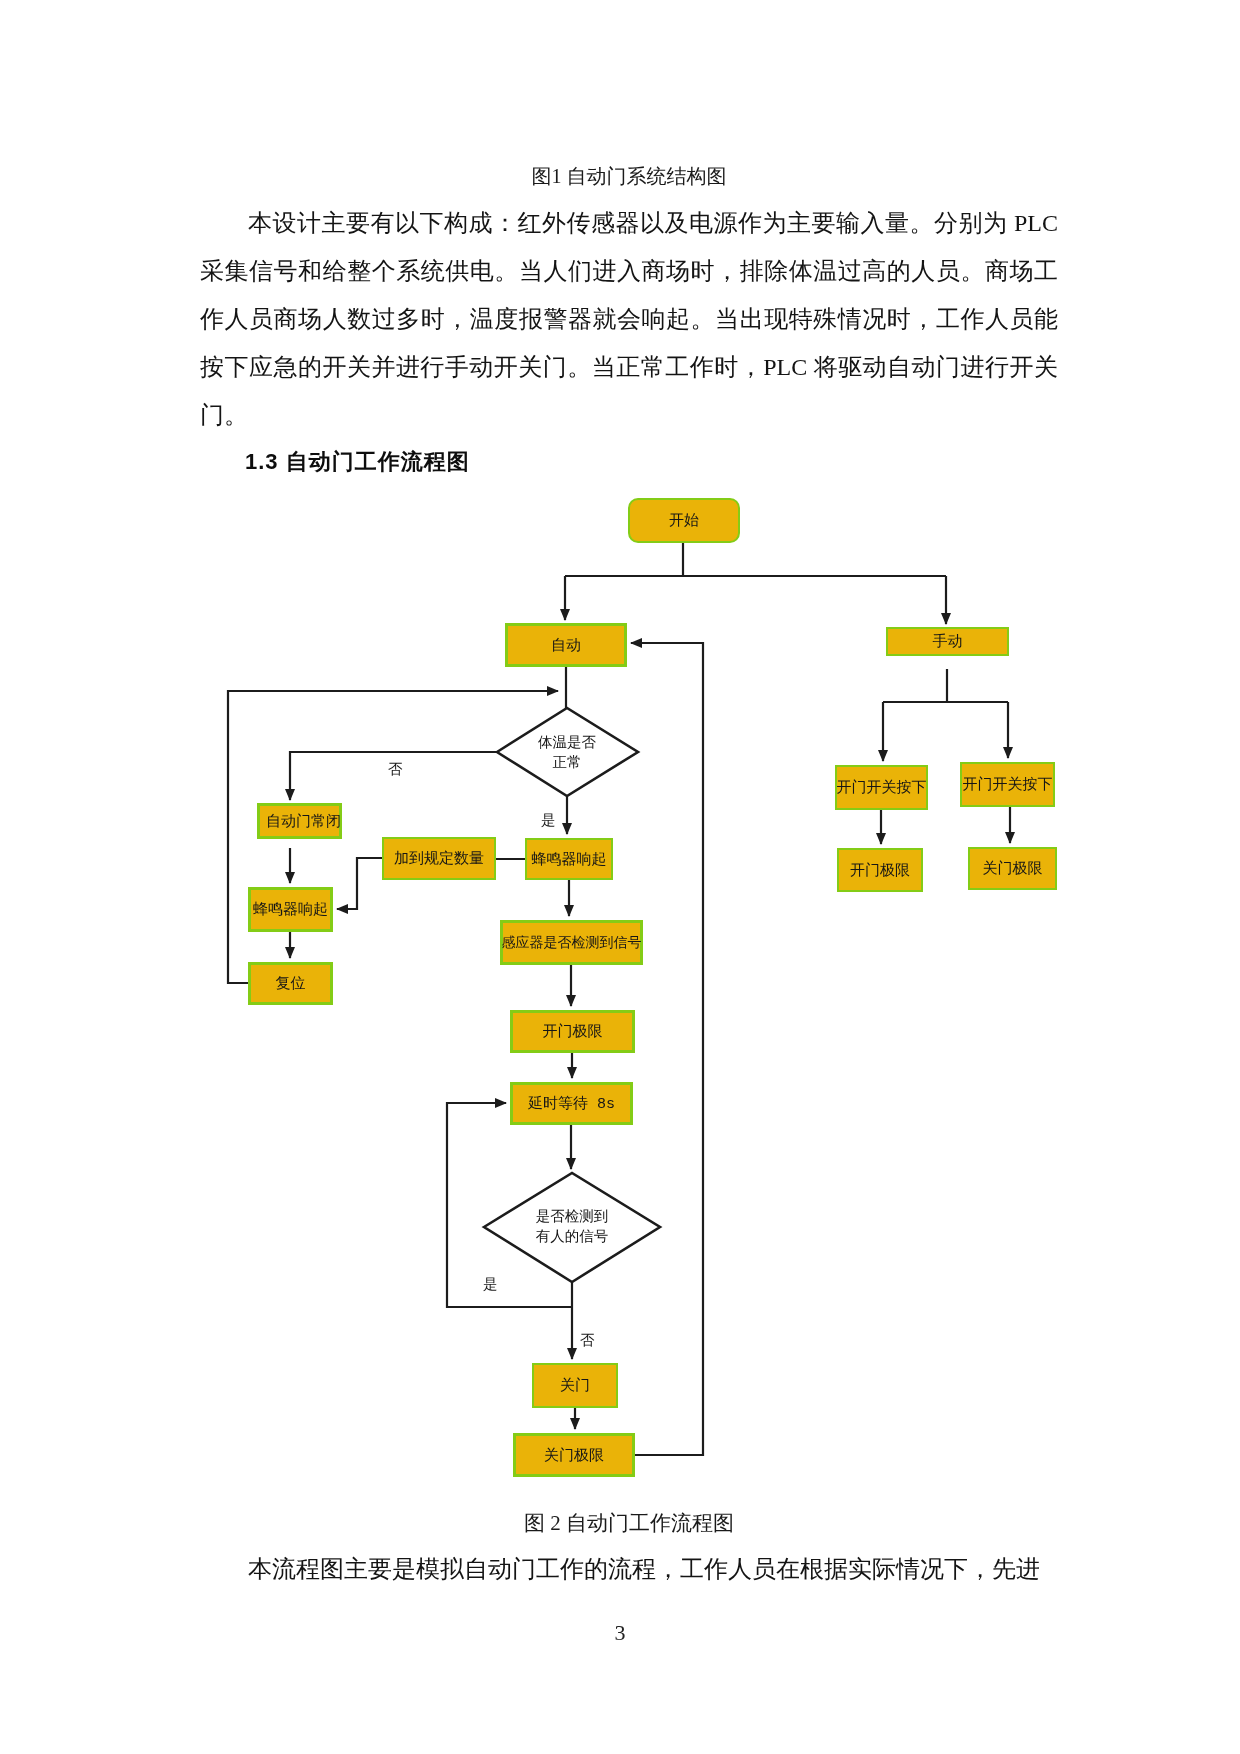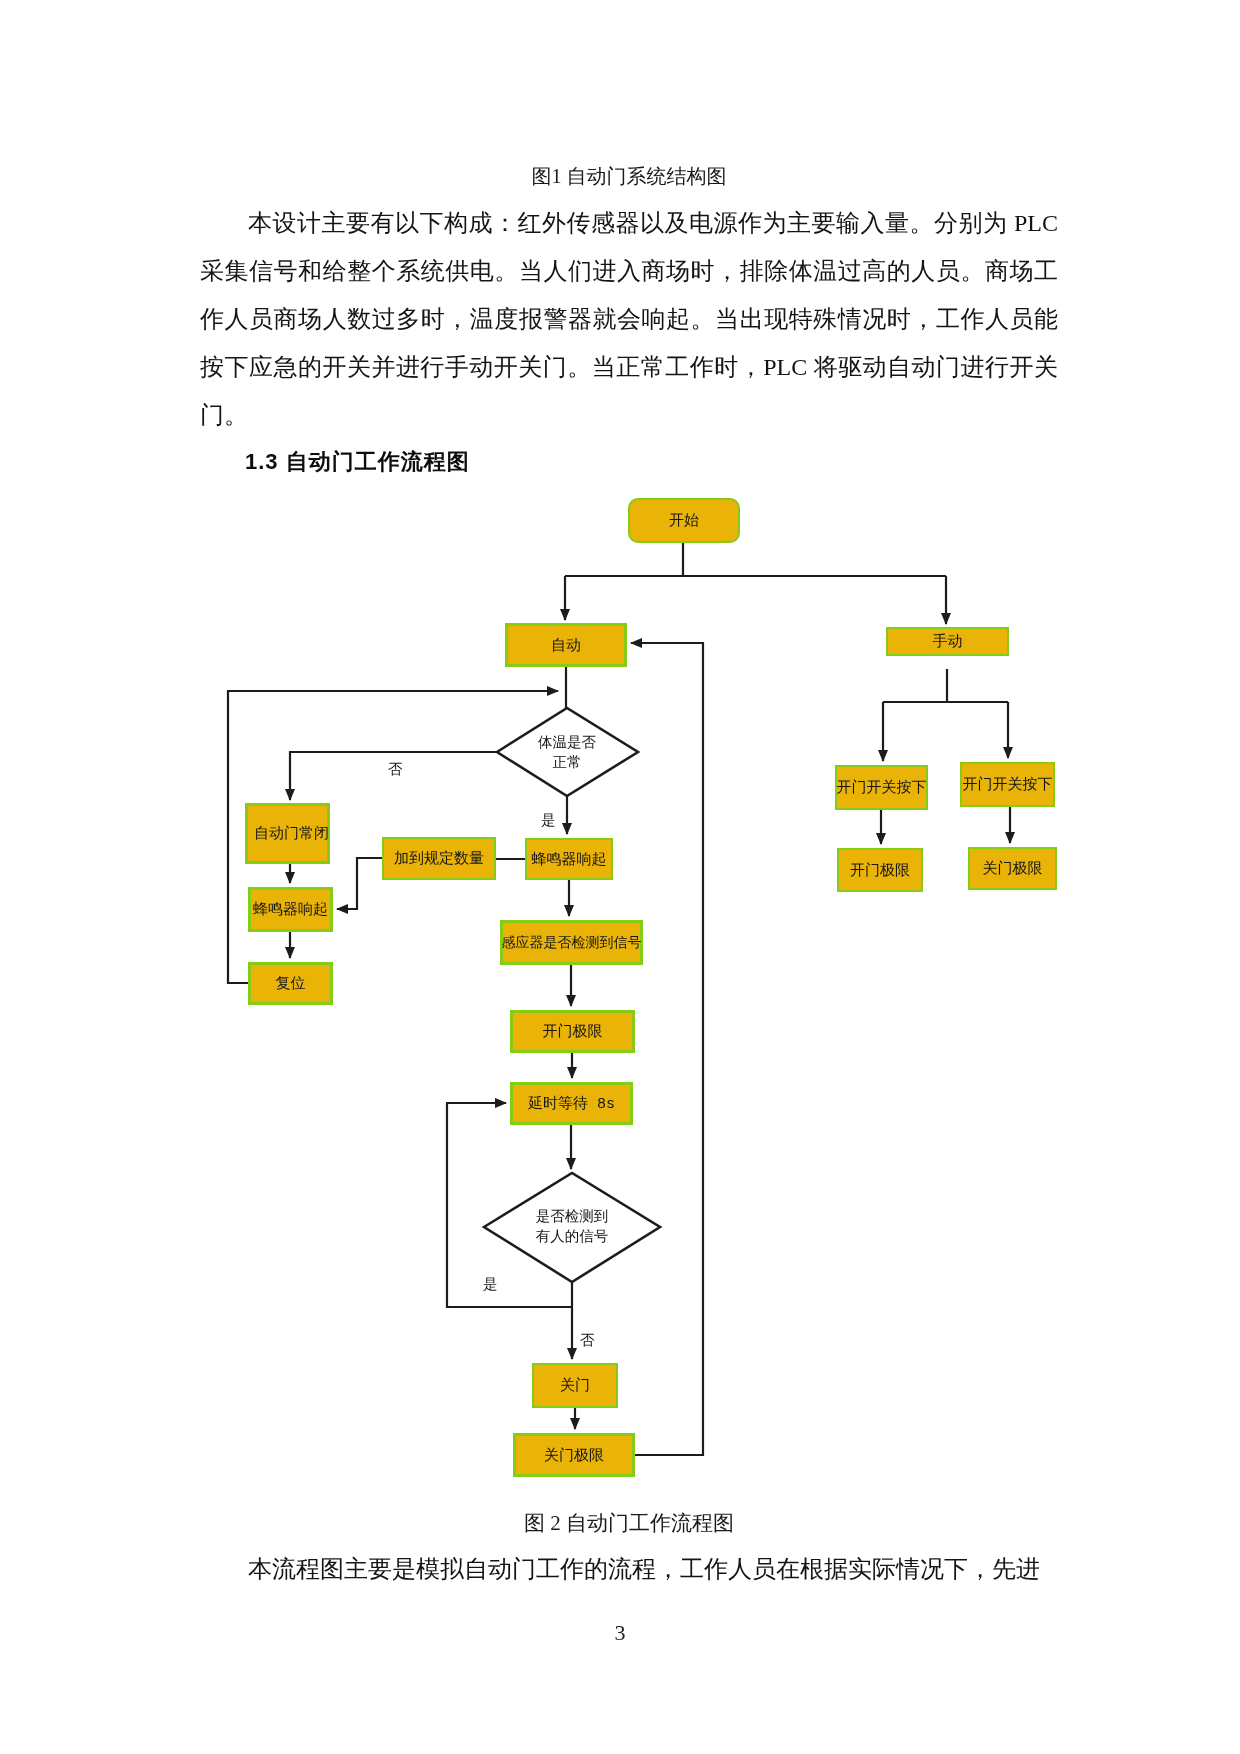--- a/index.html
+++ b/index.html
@@ -127,21 +127,21 @@
   <div class="node" style="left:505px;top:623px;width:122px;height:44px;">
     <span>自动</span>
   </div>
 
   <div class="node thin" style="left:886px;top:627px;width:123px;height:29px;">
     <span>手动</span>
   </div>
 
   <div class="dlabel" style="left:537px;top:732px;width:60px;">体温是否正常</div>
 
-  <div class="node" style="left:245px;top:803px;width:85px;height:61px;padding-left:8px;">
+  <div class="node" style="left:257px;top:803px;width:85px;height:36px;padding-left:8px;">
     <span>自动门常闭</span>
   </div>
 
   <div class="node" style="left:248px;top:887px;width:85px;height:45px;">
     <span>蜂鸣器响起</span>
   </div>
 
   <div class="node" style="left:248px;top:962px;width:85px;height:43px;">
     <span>复位</span>
   </div>

